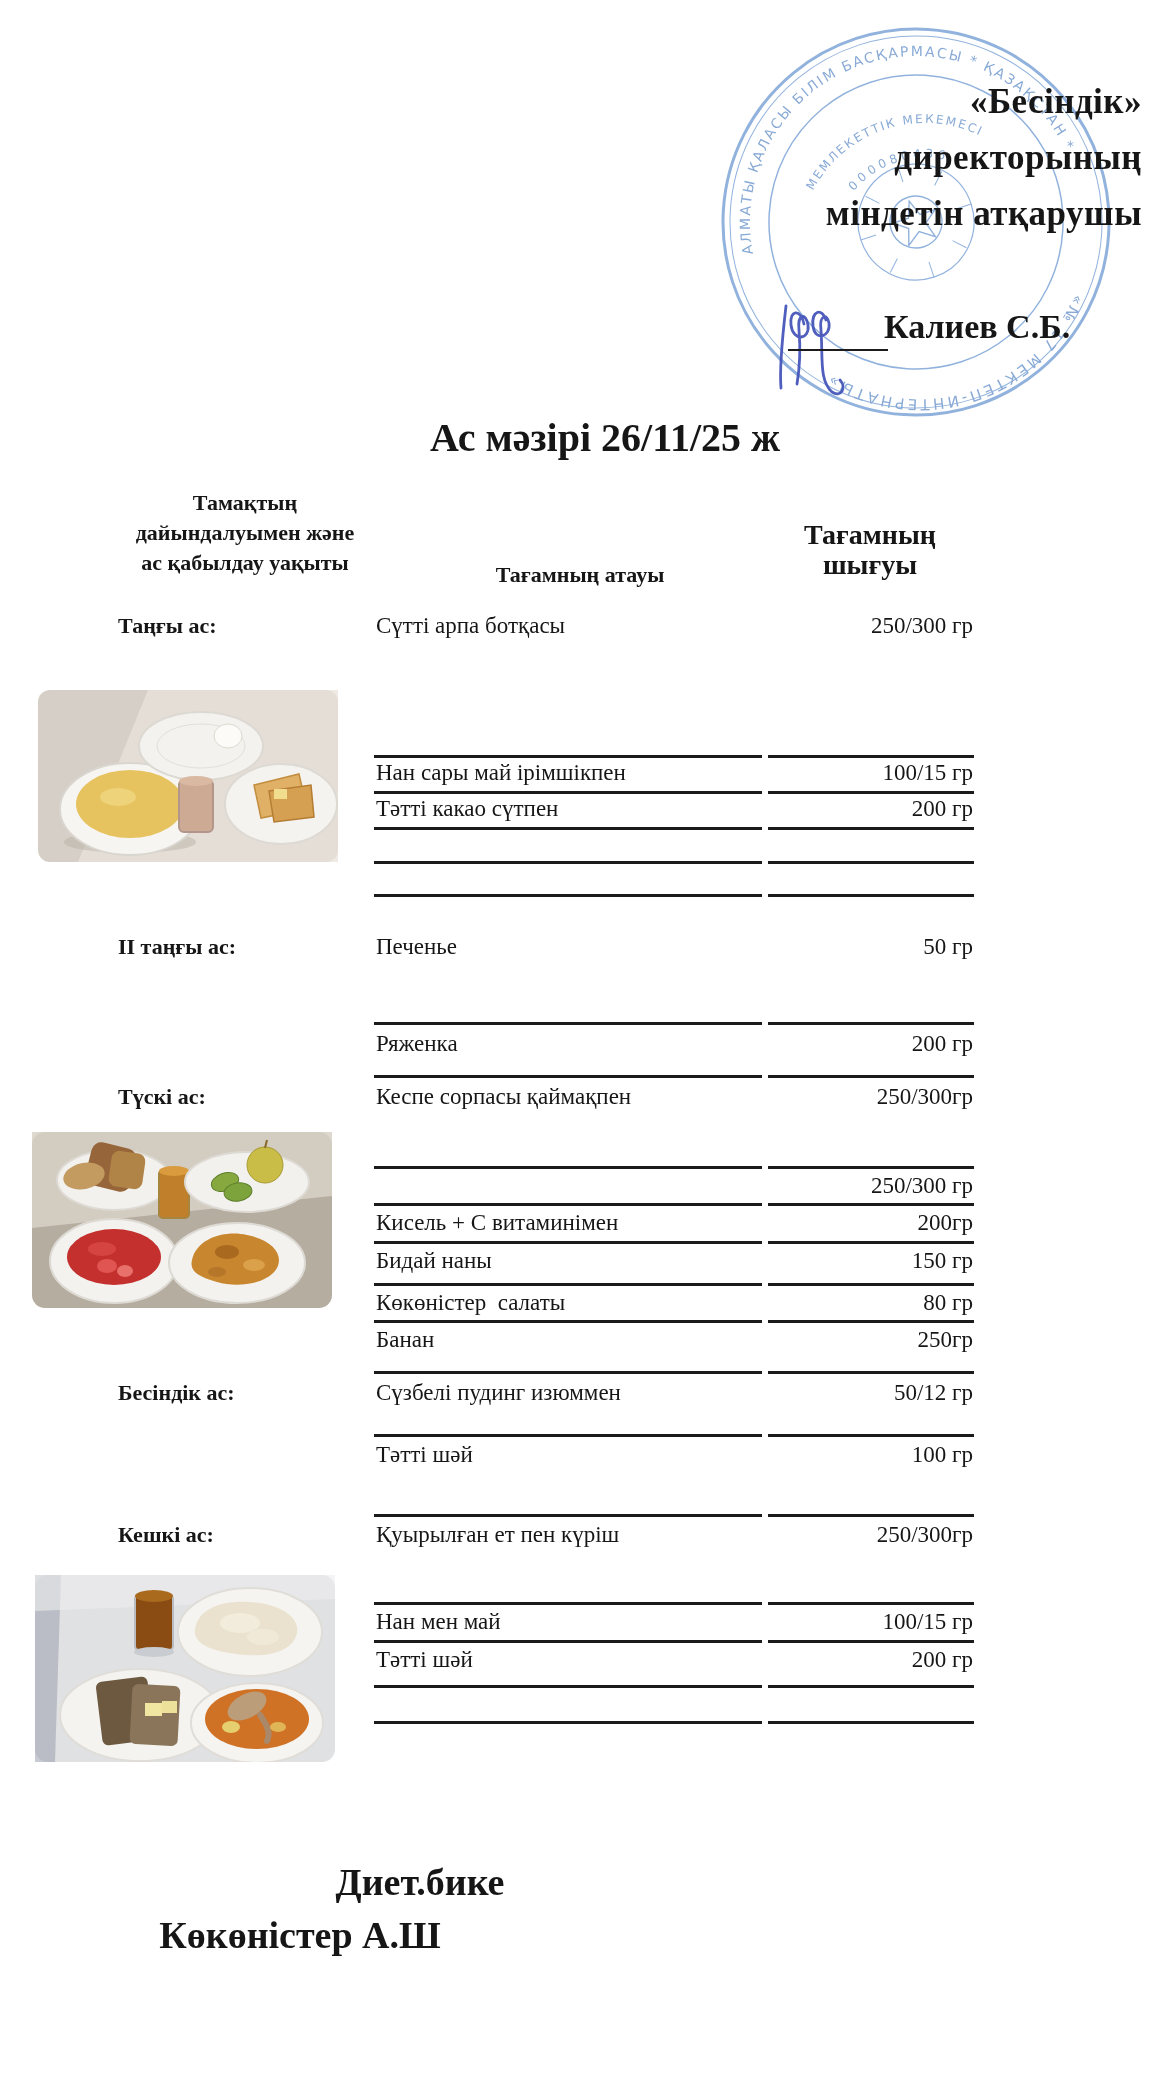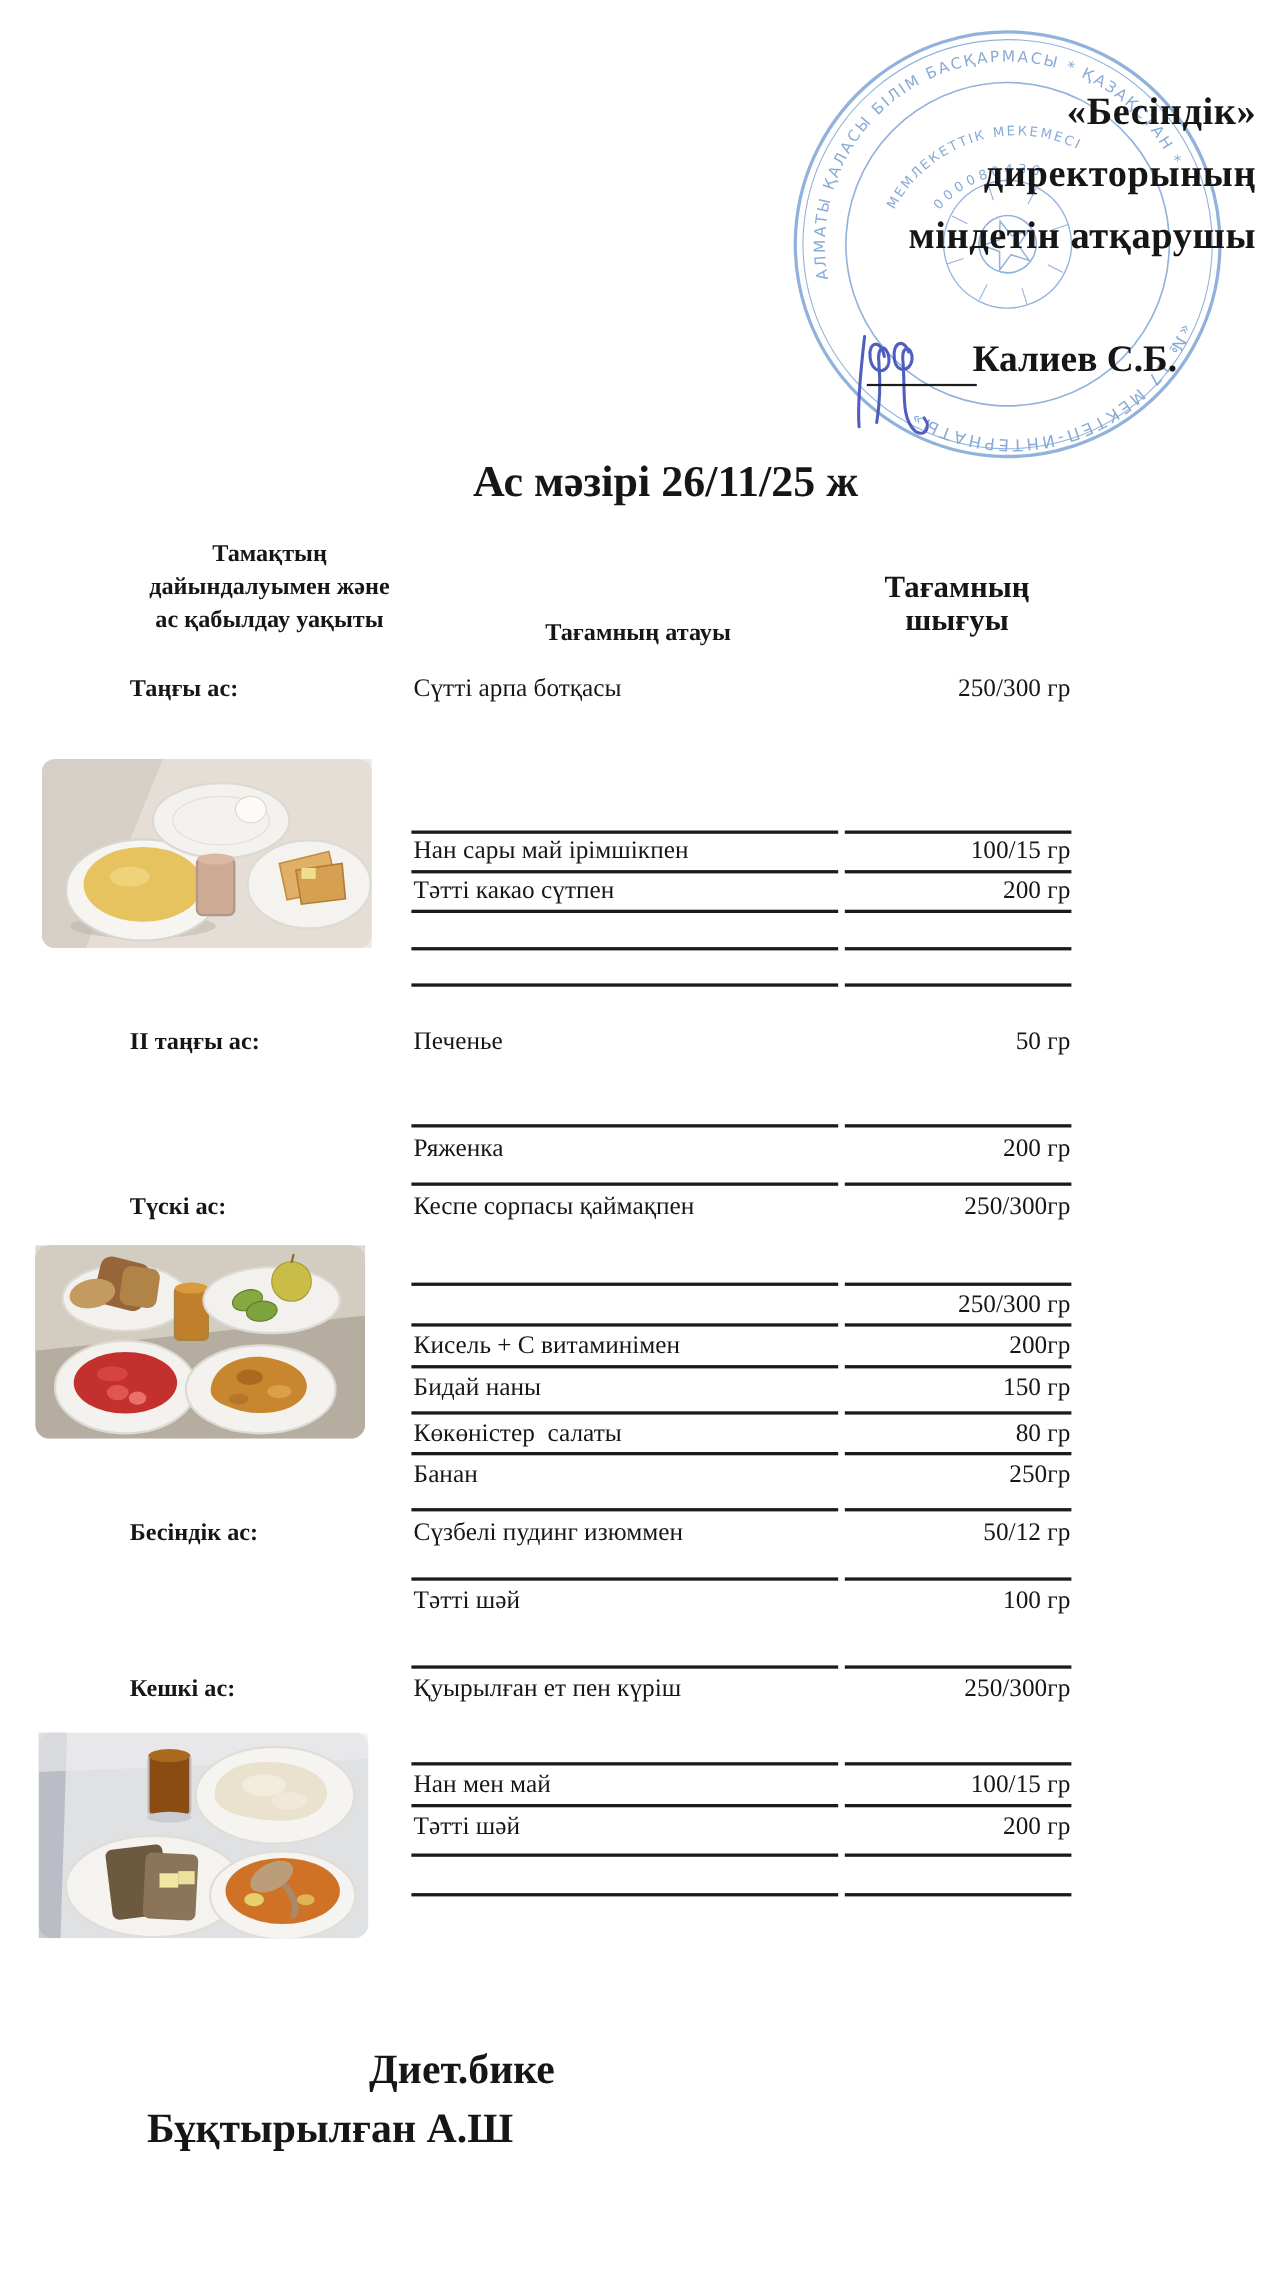--- a/index.html
+++ b/index.html
@@ -279,15 +279,15 @@
     <rect x="127" y="126" width="15" height="12" fill="#ece09a"></rect>
     <ellipse cx="222" cy="148" rx="66" ry="40" fill="#f5f4f1" stroke="#e0ddd8" stroke-width="2"></ellipse>
     <ellipse cx="222" cy="144" rx="52" ry="30" fill="#cf7226"></ellipse>
     <ellipse cx="212" cy="131" rx="21" ry="12" fill="#bb9d79" transform="rotate(-28 212 131)"></ellipse>
     <path d="M225,140 C232,150 236,158 232,166" stroke="#a9896a" stroke-width="6" fill="none" stroke-linecap="round"></path>
     <ellipse cx="196" cy="152" rx="9" ry="6" fill="#e6cf6f"></ellipse>
     <ellipse cx="243" cy="152" rx="8" ry="5" fill="#e0b555"></ellipse>
   </svg>
 
   <div class="footer-role">Диет.бике</div>
-  <div class="footer-name">Бұқтырылған А.Ш</div>
+  <div class="footer-name">Көкөністер А.Ш</div>
 
 </div>
 
 </body></html>

